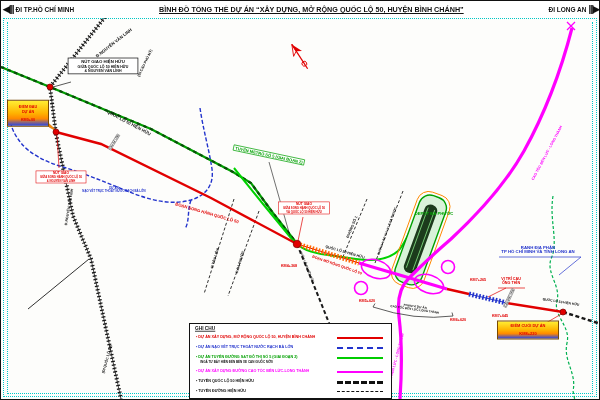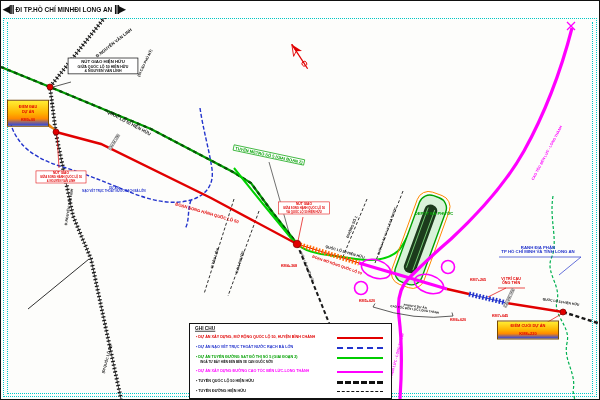--- a/index.html
+++ b/index.html
@@ -79,20 +79,21 @@
   .s-mag{border-top:2.8px solid #ff00ff}
   .s-bkthick{border-top:3px dashed #111}
   .s-bkthin{border-top:1.2px dashed #111}
 </style>
 </head>
 <body>
 
 <div id="header">
   <span class="hdr-icon">◀|||</span>
   <span class="hdr-dest">ĐI TP.HỒ CHÍ MINH</span>
+  <span id="hdr-title">BÌNH ĐỒ TỔNG THỂ DỰ ÁN “XÂY DỰNG, MỞ RỘNG QUỐC LỘ 50, HUYỆN BÌNH CHÁNH”</span>
   <span class="hdr-dest">ĐI LONG AN</span>
   <span class="hdr-icon">|||▶</span>
 </div>
 
 <div class="frame-outer"></div>
 <div class="frame-inner"></div>
 
 <svg id="map-svg" width="600" height="400" viewBox="0 0 600 400">
 
   <g stroke="#1a1a1a" stroke-width="0.9" stroke-dasharray="3 2" fill="none">

